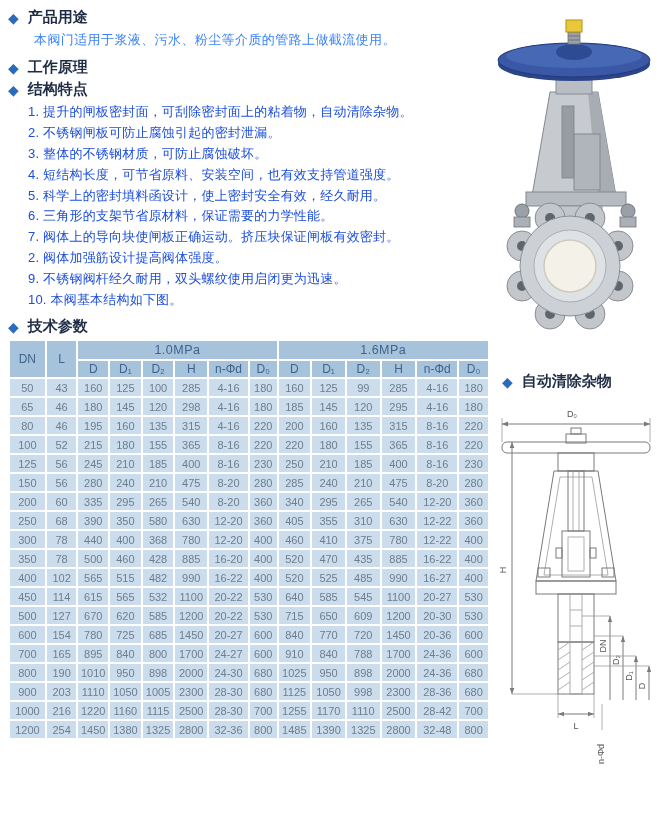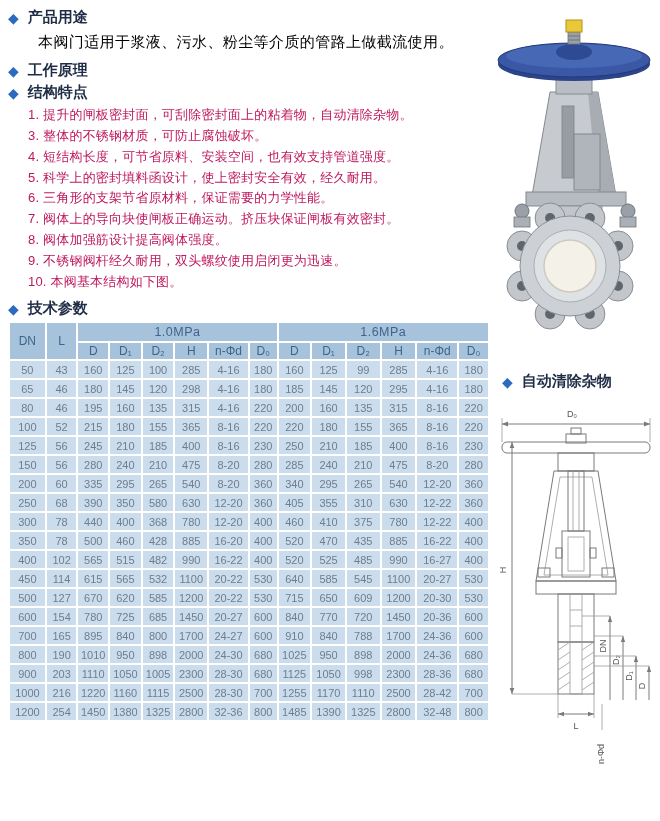--- a/index.html
+++ b/index.html
@@ -9,25 +9,25 @@
     font-family: "Liberation Sans", "DejaVu Sans", sans-serif;
   }
   .page { position: relative; width: 660px; height: 821px; overflow: hidden; background: #fff; }
 
   .left-col { position: absolute; top: 0; left: 0; width: 492px; padding: 6px 0 0 8px; }
 
   .heading { display: flex; align-items: center; gap: 9px; font-size: 15px; font-weight: bold;
              color: #1e2c45; margin: 2px 0 3px 0; }
   .diamond { color: #2a6abf; font-size: 14px; line-height: 1; }
 
-  .para { font-size: 15px; color: #000000; line-height: 1.42; text-indent: 2em;
+  .para { font-size: 13px; color: #3b82f6; line-height: 1.42; text-indent: 2em;
           margin: 4px 6px 9px 0; letter-spacing: 0.4px; }
 
   .features-list { list-style: none; margin: 3px 0 7px 0; padding: 0 0 0 20px;
-                   font-size: 13px; color: #be185d; line-height: 1.6; letter-spacing: 0.2px; }
+                   font-size: 13px; color: #1d4ed8; line-height: 1.6; letter-spacing: 0.2px; }
 
   .params-table { border-collapse: separate; border-spacing: 2px; width: 482px;
                   table-layout: fixed; margin: 3px 0 0 0; background: #fff; }
   .params-table th { background: #a6c3db; color: #3f648c; font-weight: normal;
                      font-size: 12px; padding: 0; text-align: center; }
   .params-table thead tr.group-row th.group { height: 18px; font-size: 12.5px; letter-spacing: 0.5px; }
   .params-table thead tr.sub-row th { height: 16px; }
   .params-table td { background: #cbddec; color: #6d7e8e; font-size: 11px;
                      text-align: center; padding: 0; height: 17px; white-space: nowrap; }
 
@@ -57,26 +57,27 @@
       <span class="diamond">◆</span>
       <span>工作原理</span>
     </div>
 
     <div class="heading">
       <span class="diamond">◆</span>
       <span>结构特点</span>
     </div>
     <ul class="features-list">
         <li>1. 提升的闸板密封面，可刮除密封面上的粘着物，自动清除杂物。</li>
+        <li>2. 不锈钢闸板可防止腐蚀引起的密封泄漏。</li>
         <li>3. 整体的不锈钢材质，可防止腐蚀破坏。</li>
         <li>4. 短结构长度，可节省原料、安装空间，也有效支持管道强度。</li>
         <li>5. 科学上的密封填料函设计，使上密封安全有效，经久耐用。</li>
         <li>6. 三角形的支架节省原材料，保证需要的力学性能。</li>
         <li>7. 阀体上的导向块使闸板正确运动。挤压块保证闸板有效密封。</li>
-        <li>8. 阀体加强筋设计提高阀体强度。</li>
+        <li>2. 阀体加强筋设计提高阀体强度。</li>
         <li>9. 不锈钢阀杆经久耐用，双头螺纹使用启闭更为迅速。</li>
         <li>10. 本阀基本结构如下图。</li>
       </ul>
 
     <div class="heading">
       <span class="diamond">◆</span>
       <span>技术参数</span>
     </div>
 
     <table class="params-table">

